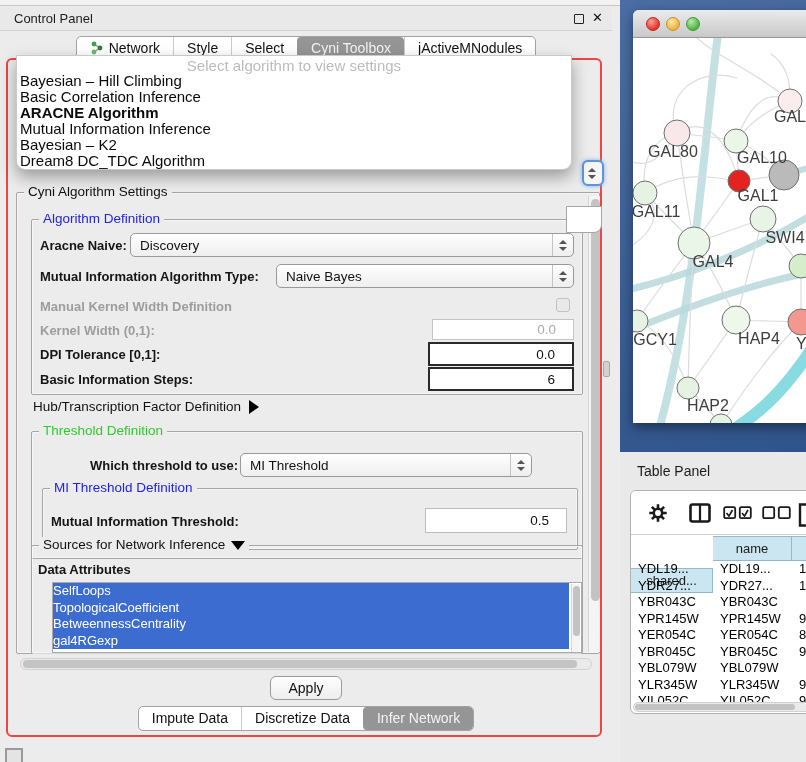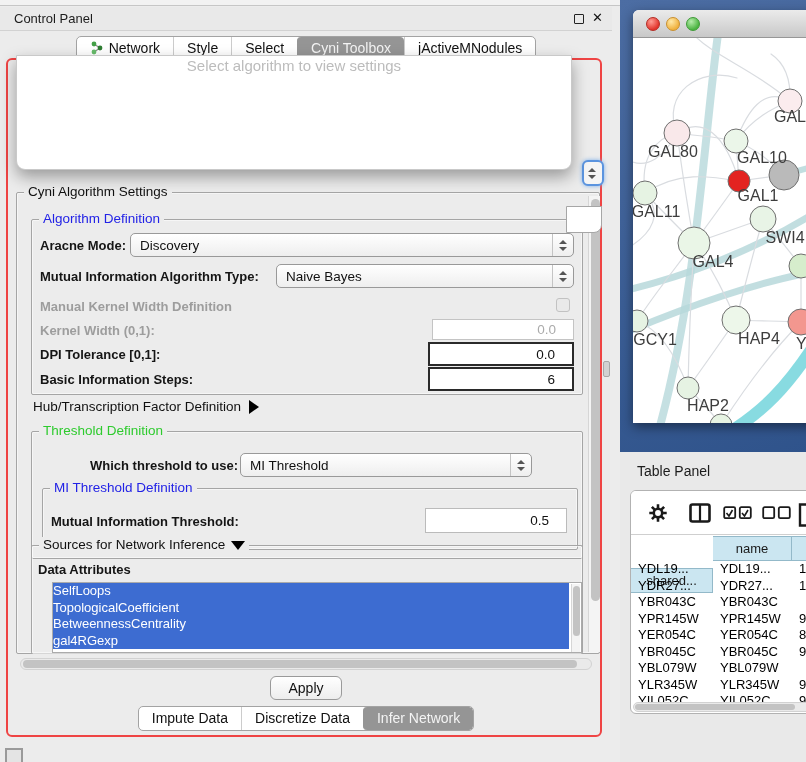--- a/index.html
+++ b/index.html
@@ -144,21 +144,21 @@
         </div>
     </div>
     <div class="frag-gray"></div>
 
     <div class="group" style="left:8px;top:132px;width:584px;height:462px;">
       <div class="gtitle">Cyni Algorithm Settings</div>
 
       <div class="group" style="left:14px;top:26px;width:552px;height:176px;">
         <div class="gtitle blue">Algorithm Definition</div>
 
-        <div class="lbl" style="left:8px;top:18px;">Aracne Mode:</div>
+        <div class="lbl" style="left:8px;top:18px;">Aracne Naive:</div>
         <div class="combo" style="left:98px;top:13px;width:444px;height:24px;">
           <span>Discovery</span>
           <span class="stepper">
               <span class="tri-up"></span>
               <span class="tri-dn"></span>
             </span>
         </div>
 
         <div class="lbl" style="left:8px;top:49px;">Mutual Information Algorithm Type:</div>
         <div class="combo" style="left:244px;top:44px;width:298px;height:24px;">
@@ -238,20 +238,28 @@
       <div class="hthumb" style="left:2px;width:554px;"></div>
     </div>
 
     <div class="apply-btn" style="left:262px;top:616px;width:72px;height:24px;">
       <span>Apply</span>
     </div>
   </div>
 
   <div class="popup">
     <div class="prompt">Select algorithm to view settings</div>
+    <div class="items">
+        <div class="popup-item">Bayesian – Hill Climbing</div>
+        <div class="popup-item">Basic Correlation Inference</div>
+        <div class="popup-item bold">ARACNE Algorithm</div>
+        <div class="popup-item">Mutual Information Inference</div>
+        <div class="popup-item">Bayesian – K2</div>
+        <div class="popup-item">Dream8 DC_TDC Algorithm</div>
+      </div>
   </div>
 
   <div class="bottom-tabbar">
     <div class="tabgroup">
         <div class="tab">Impute Data</div>
         <div class="tab">Discretize Data</div>
         <div class="tab selected">Infer Network</div>
       </div>
   </div>
 

